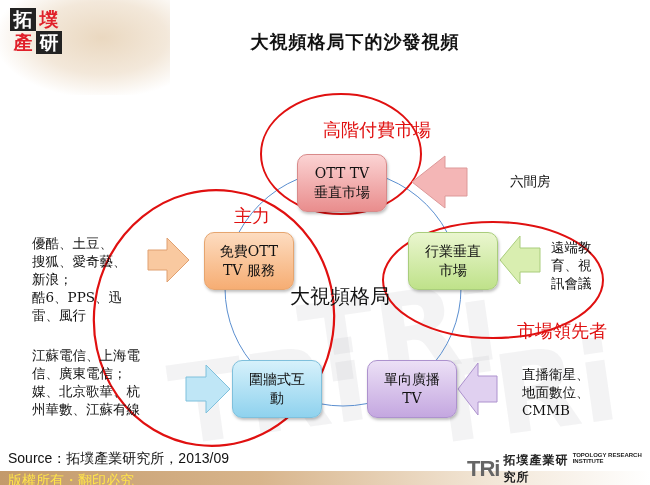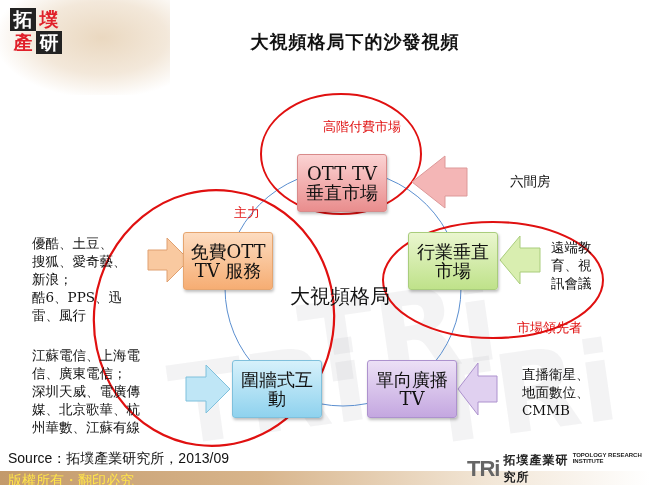--- a/index.html
+++ b/index.html
@@ -7,28 +7,28 @@
       font-family: "DejaVu Serif", "Liberation Serif", serif; }
     .abs { position:absolute; }
     .map-bg { left:0; top:0; width:170px; height:95px;
       background: radial-gradient(ellipse at 60% 40%, #ead8c0 0%, #f3e8da 45%, rgba(255,255,255,0) 75%); }
     .logo { left:10px; top:8px; width:52px; height:46px; display:grid; grid-template-columns:26px 26px; grid-template-rows:23px 23px; }
     .logo span { display:flex; align-items:center; justify-content:center; font-size:19px; font-weight:bold; font-family:"DejaVu Sans", sans-serif; }
     .logo .dk { background:#222; color:#fff; }
     .logo .rd { color:#e0202a; }
     .title { left:0; width:650px; top:30px; text-align:center; font-size:18px; font-weight:bold; color:#111; padding-left:60px; box-sizing:border-box; letter-spacing:1px; }
     .wm { font-family:"DejaVu Sans", sans-serif; font-weight:bold; color:rgba(200,200,205,0.22); font-size:110px; transform:rotate(-8deg); }
-    .box { border-radius:3px; display:flex; align-items:center; justify-content:center; text-align:center; font-size:18px; line-height:19px; color:#111; box-shadow:1px 2px 3px rgba(0,0,0,0.25); }
+    .box { border-radius:10px; display:flex; align-items:center; justify-content:center; text-align:center; font-size:14px; line-height:19px; color:#111; box-shadow:1px 2px 3px rgba(0,0,0,0.25); }
     .box-ott { left:297px; top:154px; width:88px; height:56px; background:linear-gradient(#fbd3d3,#e98d8d); border:1px solid #d88a8a; }
-    .box-free { left:183px; top:232px; width:88px; height:56px; background:linear-gradient(#fddcc0,#f6ad73); border:1px solid #e6a56f;text-align:center; }
+    .box-free { left:204px; top:232px; width:88px; height:56px; background:linear-gradient(#fddcc0,#f6ad73); border:1px solid #e6a56f;text-align:center; }
     .box-ind { left:408px; top:232px; width:88px; height:56px; background:linear-gradient(#eaf6cf,#bfe28a); border:1px solid #a9cd7c; font-family:"DejaVu Sans", sans-serif; }
     .box-wall { left:232px; top:360px; width:88px; height:56px; background:linear-gradient(#d6f1fb,#8fd2ee); border:1px solid #7fc0dc; font-family:"DejaVu Sans", sans-serif; }
     .box-bcast { left:367px; top:360px; width:88px; height:56px; background:linear-gradient(#ece0f6,#c4a7e0); border:1px solid #ad92ce; }
     .center-label { left:290px; top:283px; font-size:20px; color:#111; font-family:"DejaVu Sans", sans-serif; }
-    .red-label { color:#e01010; font-size:13px; font-family:"DejaVu Sans", sans-serif; }
+    .red-label { color:#e01010; font-size:18px; font-family:"DejaVu Sans", sans-serif; }
     .side { font-size:13.5px; line-height:18px; color:#111; }
     .side-sans { font-family:"DejaVu Sans", sans-serif; }
     .source { left:8px; top:450px; font-size:14px; color:#111; font-family:"Liberation Sans", sans-serif; }
     .footer { left:0; top:471px; width:650px; height:14px; background:linear-gradient(90deg,#c39a6b,#d8b58c 40%,#f2e6d6 75%,#ffffff); }
     .footer-text { left:8px; top:472px; font-size:14px; color:#ffe44a; font-family:Liberation Mono, monospace; }
     .tri { left:467px; top:452px; display:flex; align-items:center; }
     .tri-mark { font-family:"Liberation Sans", sans-serif; font-weight:bold; font-size:22px; color:#666; letter-spacing:-1px; }
     .tri-text { margin-left:4px; display:flex; flex-direction:row; }
     .tri-cn { font-size:12px; color:#222; font-family:"DejaVu Sans", sans-serif; font-weight:bold; letter-spacing:1px; }
     .tri-en { font-size:6px; color:#222; font-family:"Liberation Sans", sans-serif; font-weight:bold; }
@@ -112,21 +112,20 @@
   <div>雷、風行</div>
 </div>
 <div class="abs side side-sans" style="left:551px;top:238px;">
   <div>遠端教</div>
   <div>育、視</div>
   <div>訊會議</div>
 </div>
 <div class="abs side side-sans" style="left:32px;top:346px;">
   <div>江蘇電信、上海電</div>
   <div>信、廣東電信；</div>
-  <div>深圳天威、電廣傳</div>
   <div>媒、北京歌華、杭</div>
   <div>州華數、江蘇有線</div>
 </div>
 <div class="abs side" style="left:522px;top:365px;">
   <div>直播衛星、</div>
   <div>地面數位、</div>
   <div>CMMB</div>
 </div>
 
 <div class="abs source">Source：拓墣產業研究所，2013/09</div>

